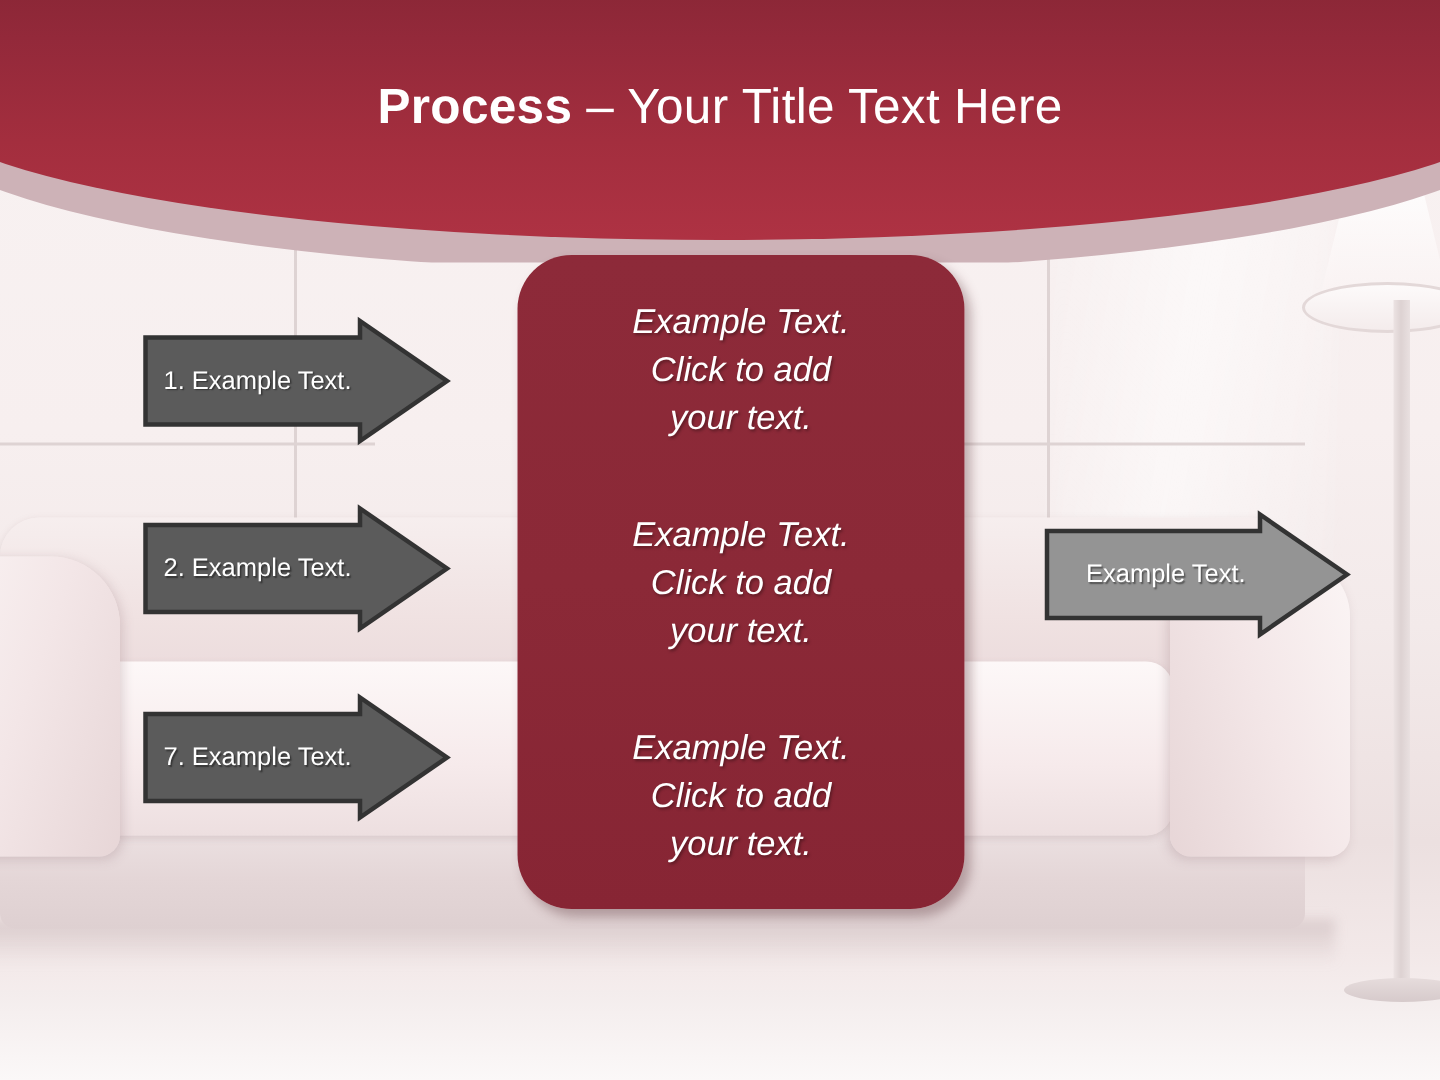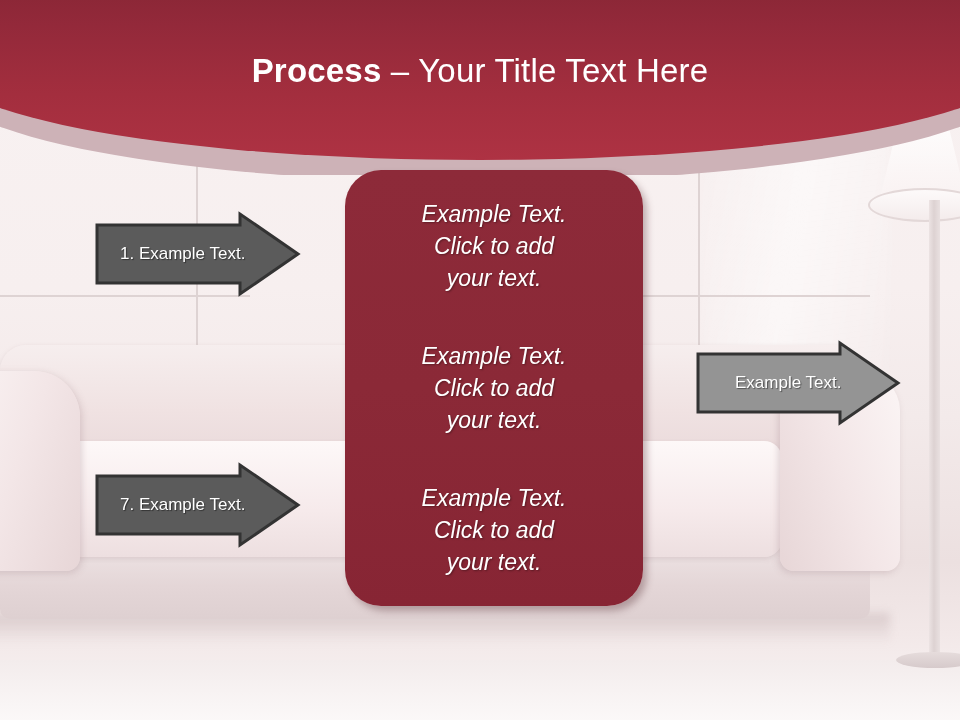--- a/index.html
+++ b/index.html
@@ -178,21 +178,20 @@
     white-space: nowrap;
   }
   .slide-title .t-bold { font-weight: bold; }
   .slide-title .t-rest { font-weight: normal; }
 
   
   .arrow {
     position: absolute;
     display: flex;
     align-items: center;
-    padding-left: 11px;
   }
   .arrow svg {
     position: absolute;
     left: 0; top: 0;
     overflow: visible;
   }
   .arrow-label {
     position: relative;
     z-index: 2;
     color: #ffffff;
@@ -280,20 +279,26 @@
     <span class="t-bold">Process</span><span class="t-rest"> – Your Title Text Here</span>
   </div>
 
   <div class="arrow arrow-left arrow-1">
     <svg width="205" height="84" viewBox="0 0 205 84">
       <polygon points="2,13 145,13 145,2 203,42 145,82 145,71 2,71" fill="#5b5b5b" stroke="#333333" stroke-width="3" stroke-linejoin="miter"></polygon>
     </svg>
     <span class="arrow-label">1. Example Text.</span>
   </div>
 
+  <div class="arrow arrow-left arrow-2">
+    <svg width="205" height="84" viewBox="0 0 205 84">
+      <polygon points="2,13 145,13 145,2 203,42 145,82 145,71 2,71" fill="#5b5b5b" stroke="#333333" stroke-width="3" stroke-linejoin="miter"></polygon>
+    </svg>
+    <span class="arrow-label">2. Example Text.</span>
+  </div>
 
   <div class="arrow arrow-left arrow-3">
     <svg width="205" height="84" viewBox="0 0 205 84">
       <polygon points="2,13 145,13 145,2 203,42 145,82 145,71 2,71" fill="#5b5b5b" stroke="#333333" stroke-width="3" stroke-linejoin="miter"></polygon>
     </svg>
     <span class="arrow-label">7. Example Text.</span>
   </div>
 
   <div class="center-panel">
     <div class="panel-block b1">Example Text.

